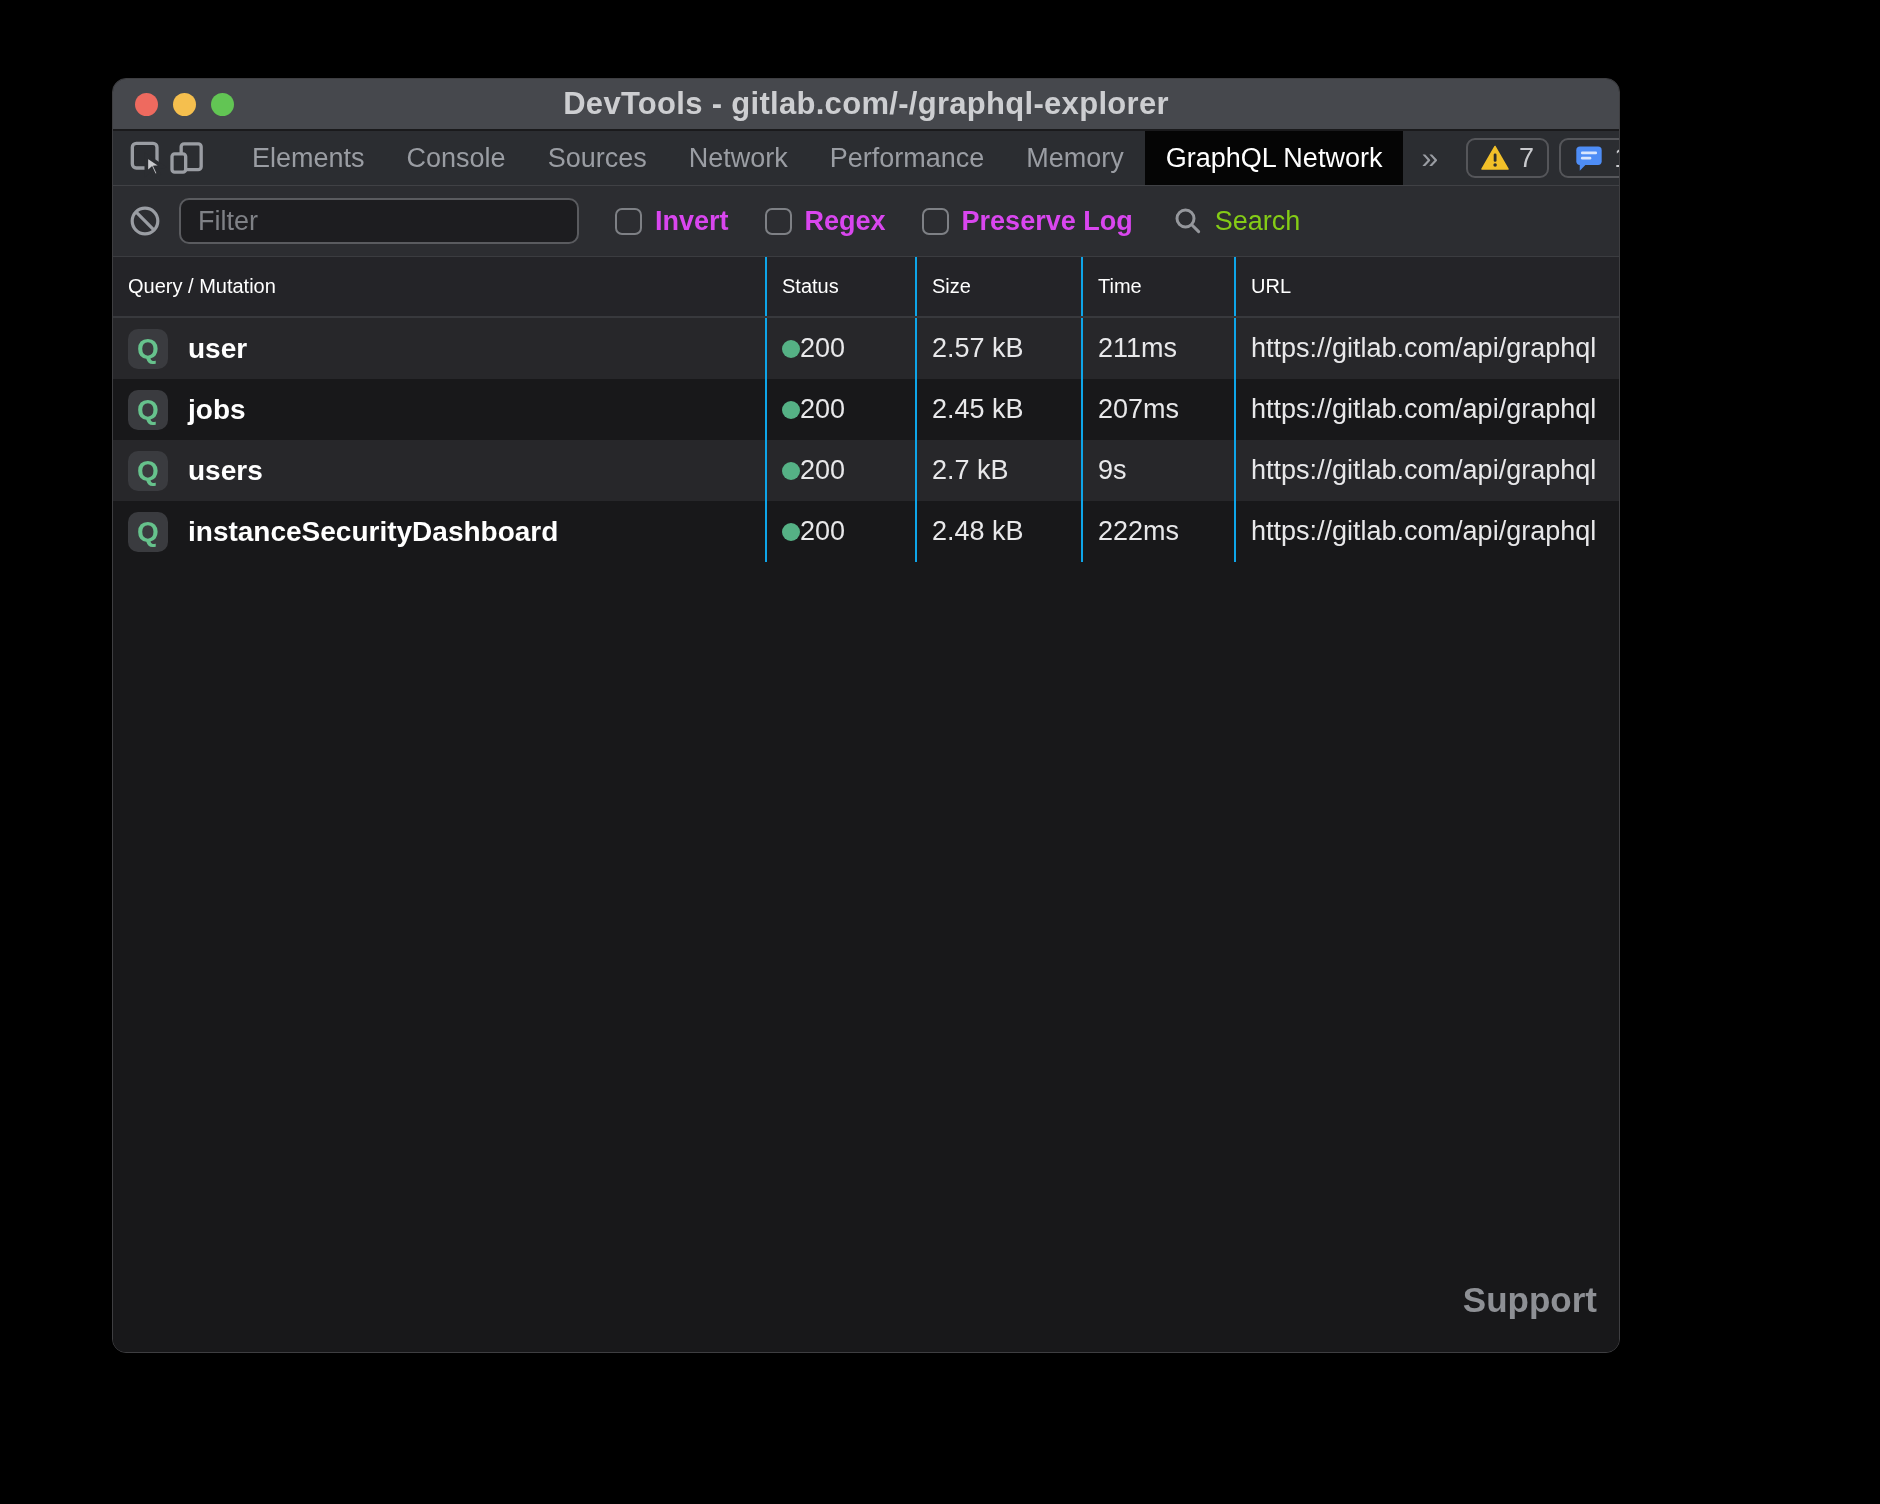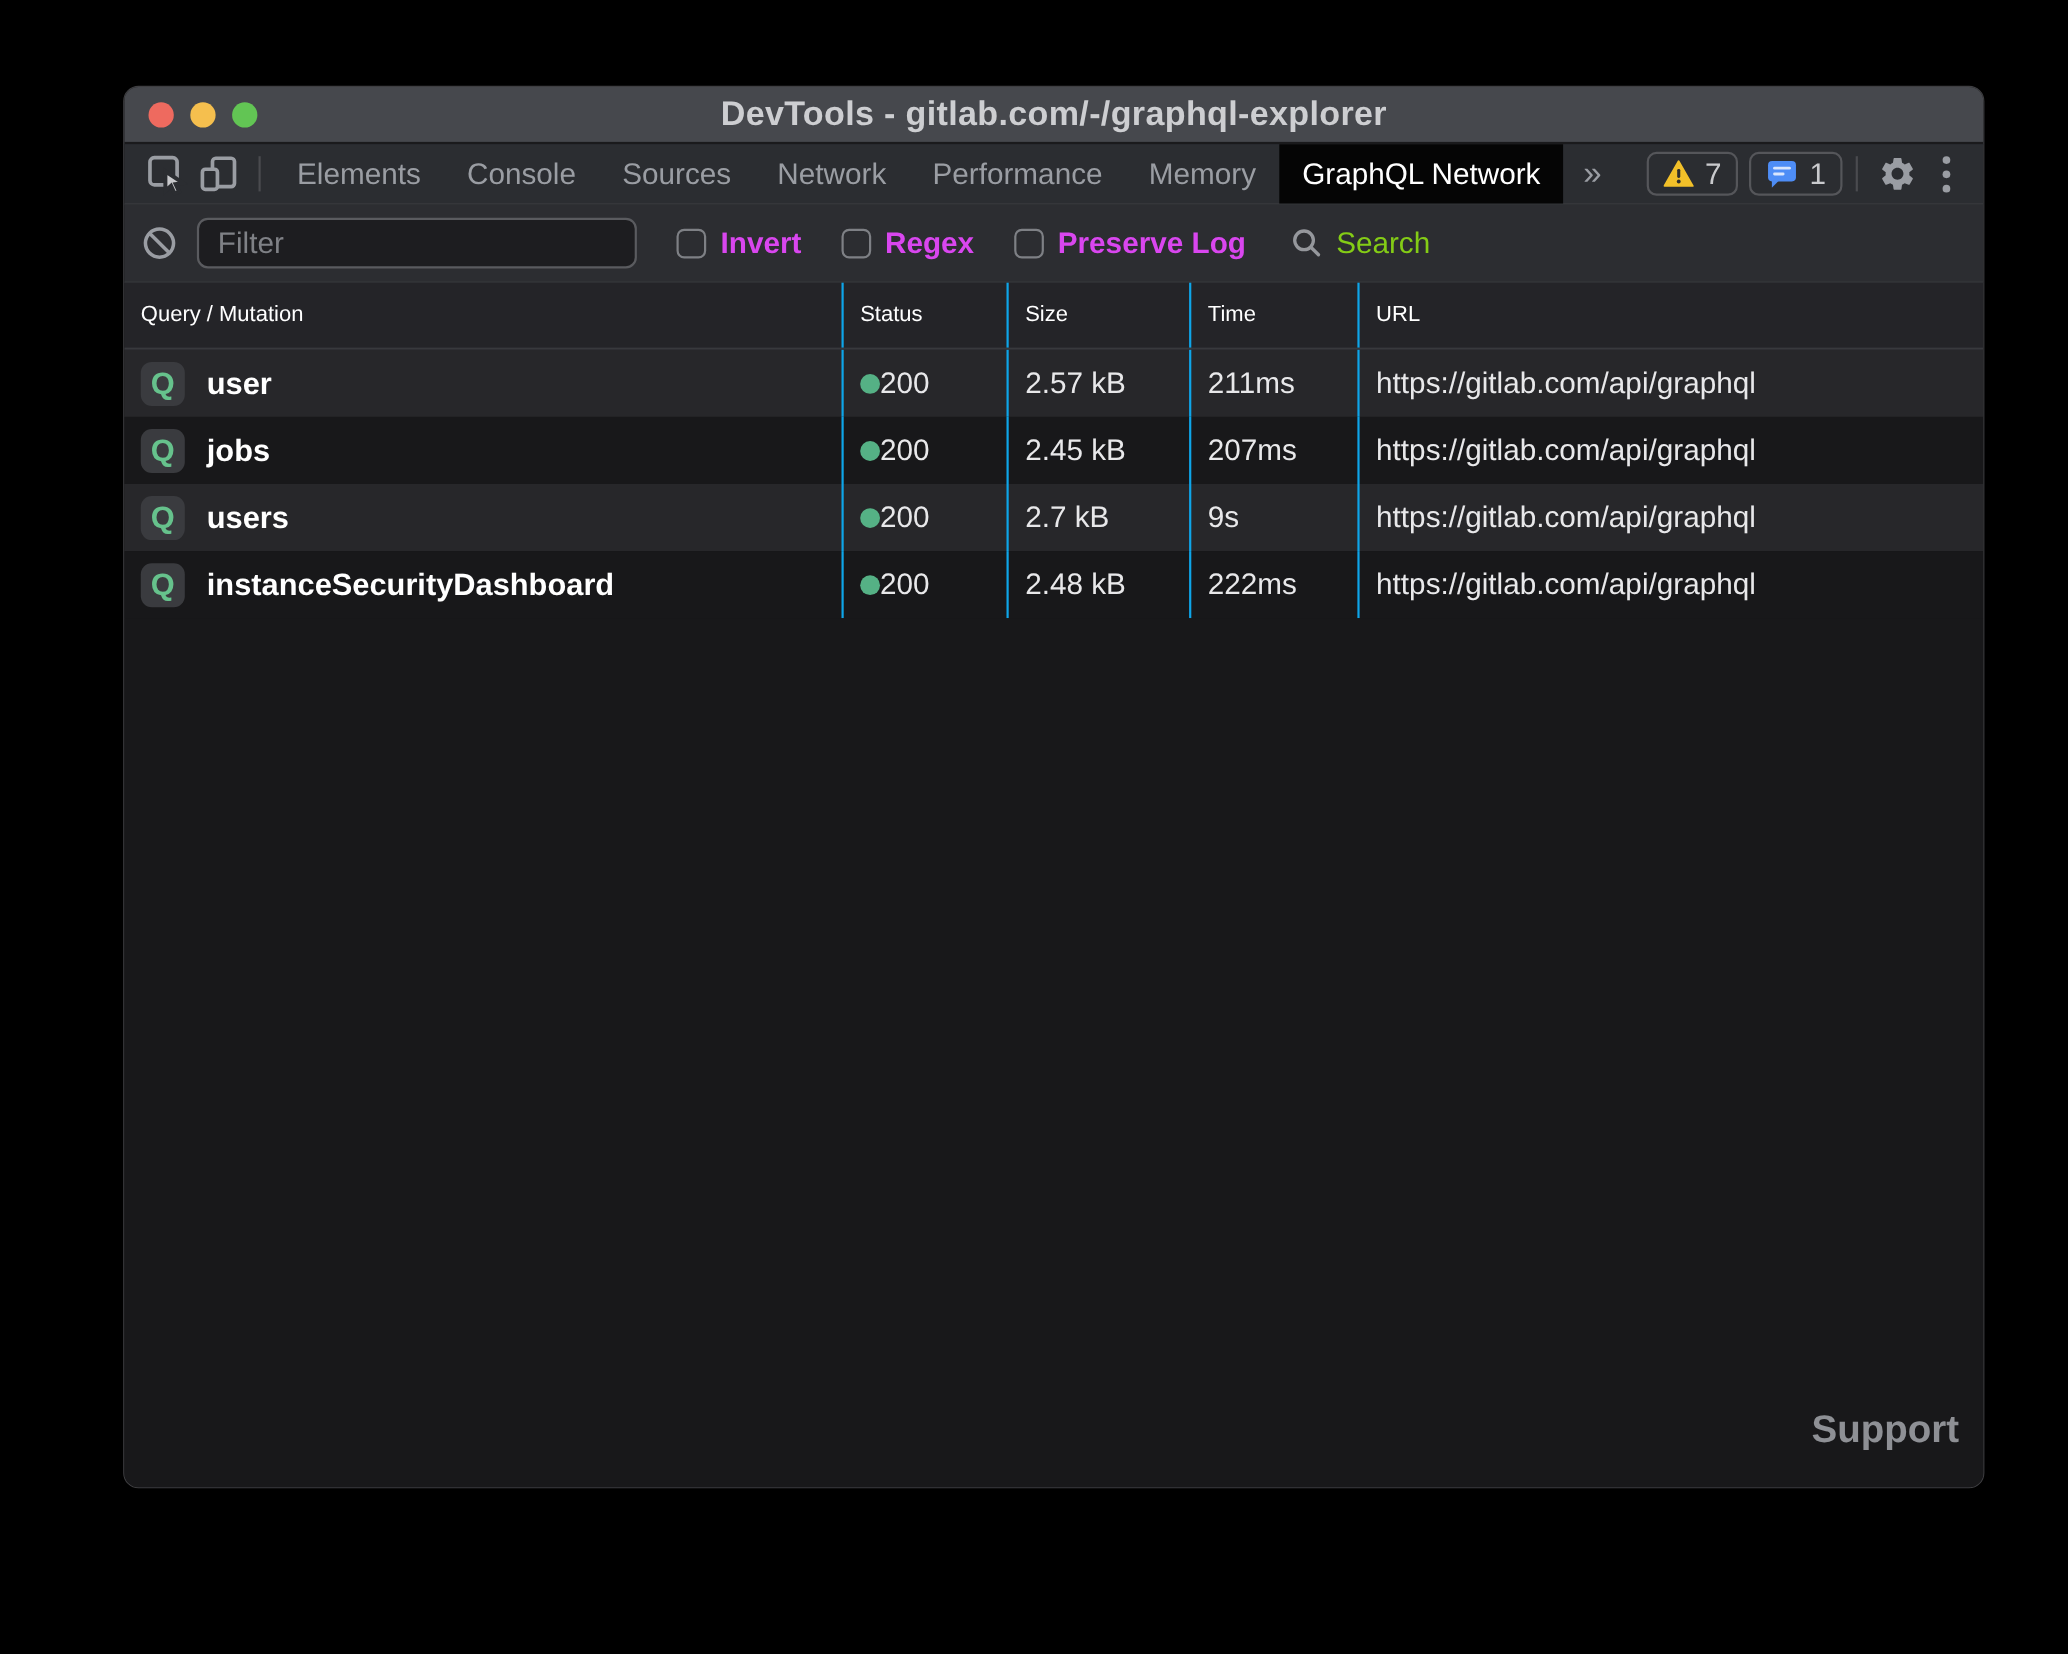--- a/index.html
+++ b/index.html
@@ -1,19 +1,19 @@
 <!DOCTYPE html>
 <html><head>
 <meta charset="utf-8">
 <style>
   * { margin:0; padding:0; box-sizing:border-box; }
   html,body { width:1880px; height:1504px; background:#000; overflow:hidden;
               font-family:"Liberation Sans","DejaVu Sans",sans-serif; }
 
-  .window { position:absolute; left:112px; top:78px; width:1692px; height:1275px;
+  .window { position:absolute; left:112px; top:78px; width:1508px; height:1275px;
             background:#19191b; border:1px solid #3e3e41; border-radius:14px;
             overflow:hidden; display:flex; flex-direction:column; }
 
   
   .titlebar { height:52px; flex:0 0 52px; background:#46484d; position:relative;
               display:flex; align-items:center; justify-content:center;
               border-bottom:2px solid #1a1a1c; }
   .traffic { position:absolute; left:22px; top:0; height:100%; display:flex;
              align-items:center; gap:15px; }
   .light { width:23px; height:23px; border-radius:50%; }

